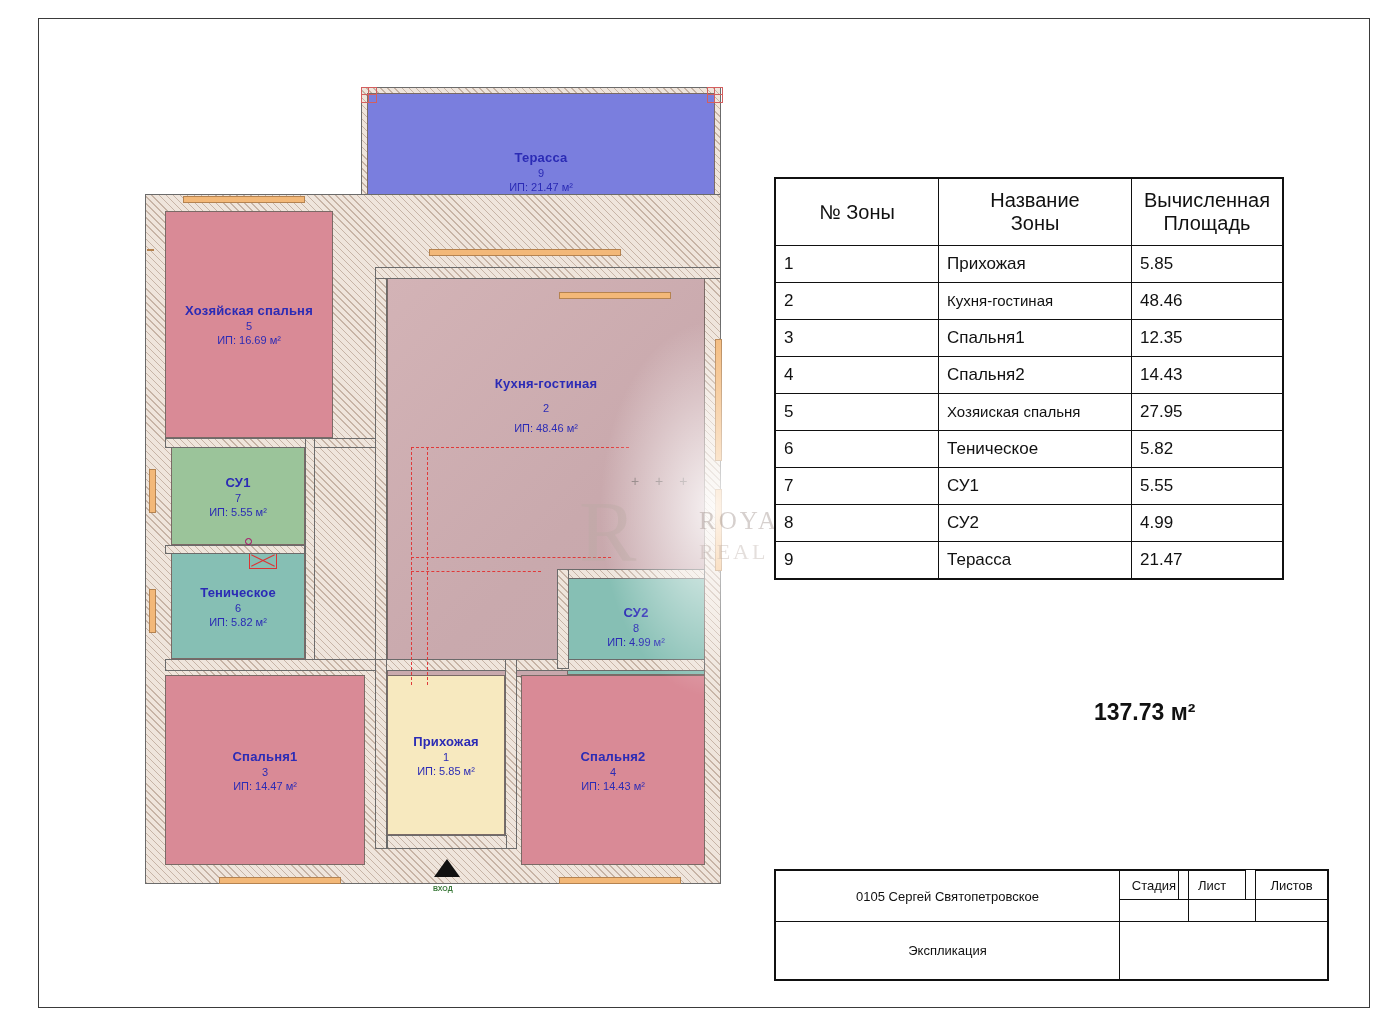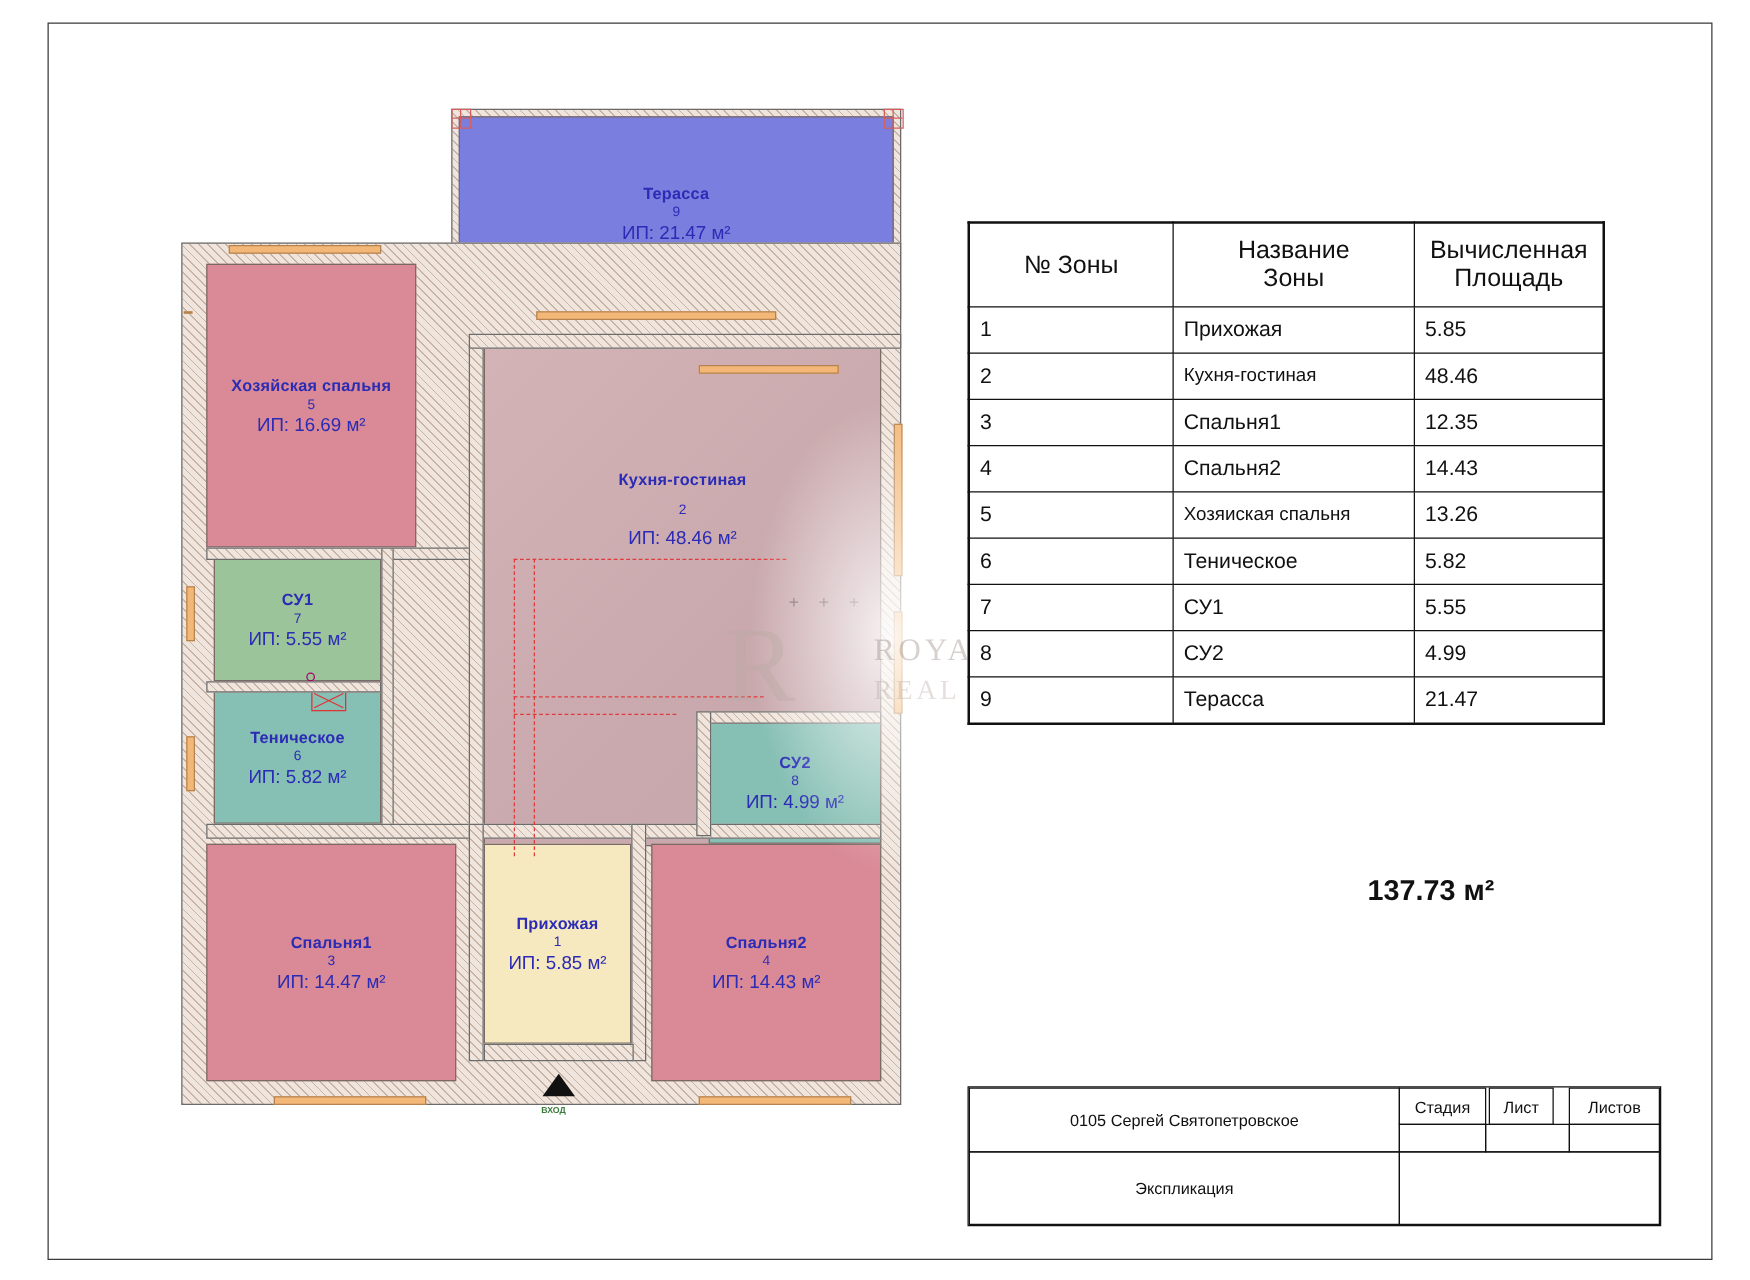--- a/index.html
+++ b/index.html
@@ -26,21 +26,21 @@
     box-sizing:border-box;
   }
   .room{
     position:absolute;
     box-sizing:border-box;
     border:1px solid #7a6a66;
     display:flex;flex-direction:column;align-items:center;justify-content:center;
   }
   .room .rname{font-weight:bold;font-size:13px;color:#2b2bb5;letter-spacing:.2px;}
   .room .rnum{font-size:11px;color:#2b2bb5;margin-top:2px;}
-  .room .rarea{font-size:15px;color:#2b2bb5;margin-top:2px;}
+  .room .rarea{font-size:11px;color:#2b2bb5;margin-top:2px;}
 
   .r-pink{background:#d98a96;}
   .r-green{background:#9bc49a;}
   .r-teal{background:#86bfb4;}
   .r-blue{background:#7a7ede;}
   .r-cream{background:#f7e9bf;}
   .r-living{background:linear-gradient(135deg,#d3b3b6 0%,#c9a9ad 60%,#c6a7ac 100%);}
   .win{position:absolute;background:#f3b878;border:1px solid #b58350;height:5px;}
   .winv{position:absolute;background:#f3b878;border:1px solid #b58350;width:5px;}
 
@@ -228,21 +228,21 @@
         <td>12.35</td>
       </tr>
       <tr>
         <td>4</td>
         <td>Спальня2</td>
         <td>14.43</td>
       </tr>
       <tr>
         <td>5</td>
         <td style="font-size:15px;line-height:1.05;">Хозяиская спальня</td>
-        <td>13.26</td>
+        <td>27.95</td>
       </tr>
       <tr>
         <td>6</td>
         <td>Теническое</td>
         <td>5.82</td>
       </tr>
       <tr>
         <td>7</td>
         <td>СУ1</td>
         <td>5.55</td>
@@ -260,21 +260,21 @@
     </tbody>
   </table>
 
   <div class="total">137.73 м²</div>
 
   <div class="titleblock">
     <div class="tb-cell" style="left:0;top:0;width:345px;height:52px;">0105 Сергей Святопетровское</div>
     <div class="tb-cell" style="left:0;top:51px;width:345px;height:59px;">Экспликация</div>
 
     <div class="tb-cell" style="left:344px;top:0;width:70px;height:30px;">Стадия</div>
-    <div class="tb-cell" style="left:416px;top:0;width:52px;height:30px;">Лист</div>
+    <div class="tb-cell" style="left:403px;top:0;width:68px;height:30px;">Лист</div>
     <div class="tb-cell" style="left:480px;top:0;width:73px;height:30px;">Листов</div>
 
     <div class="tb-cell" style="left:344px;top:29px;width:70px;height:23px;"></div>
     <div class="tb-cell" style="left:413px;top:29px;width:68px;height:23px;"></div>
     <div class="tb-cell" style="left:480px;top:29px;width:73px;height:23px;"></div>
 
     <div class="tb-cell" style="left:344px;top:51px;width:209px;height:59px;"></div>
 
   </div>
 

